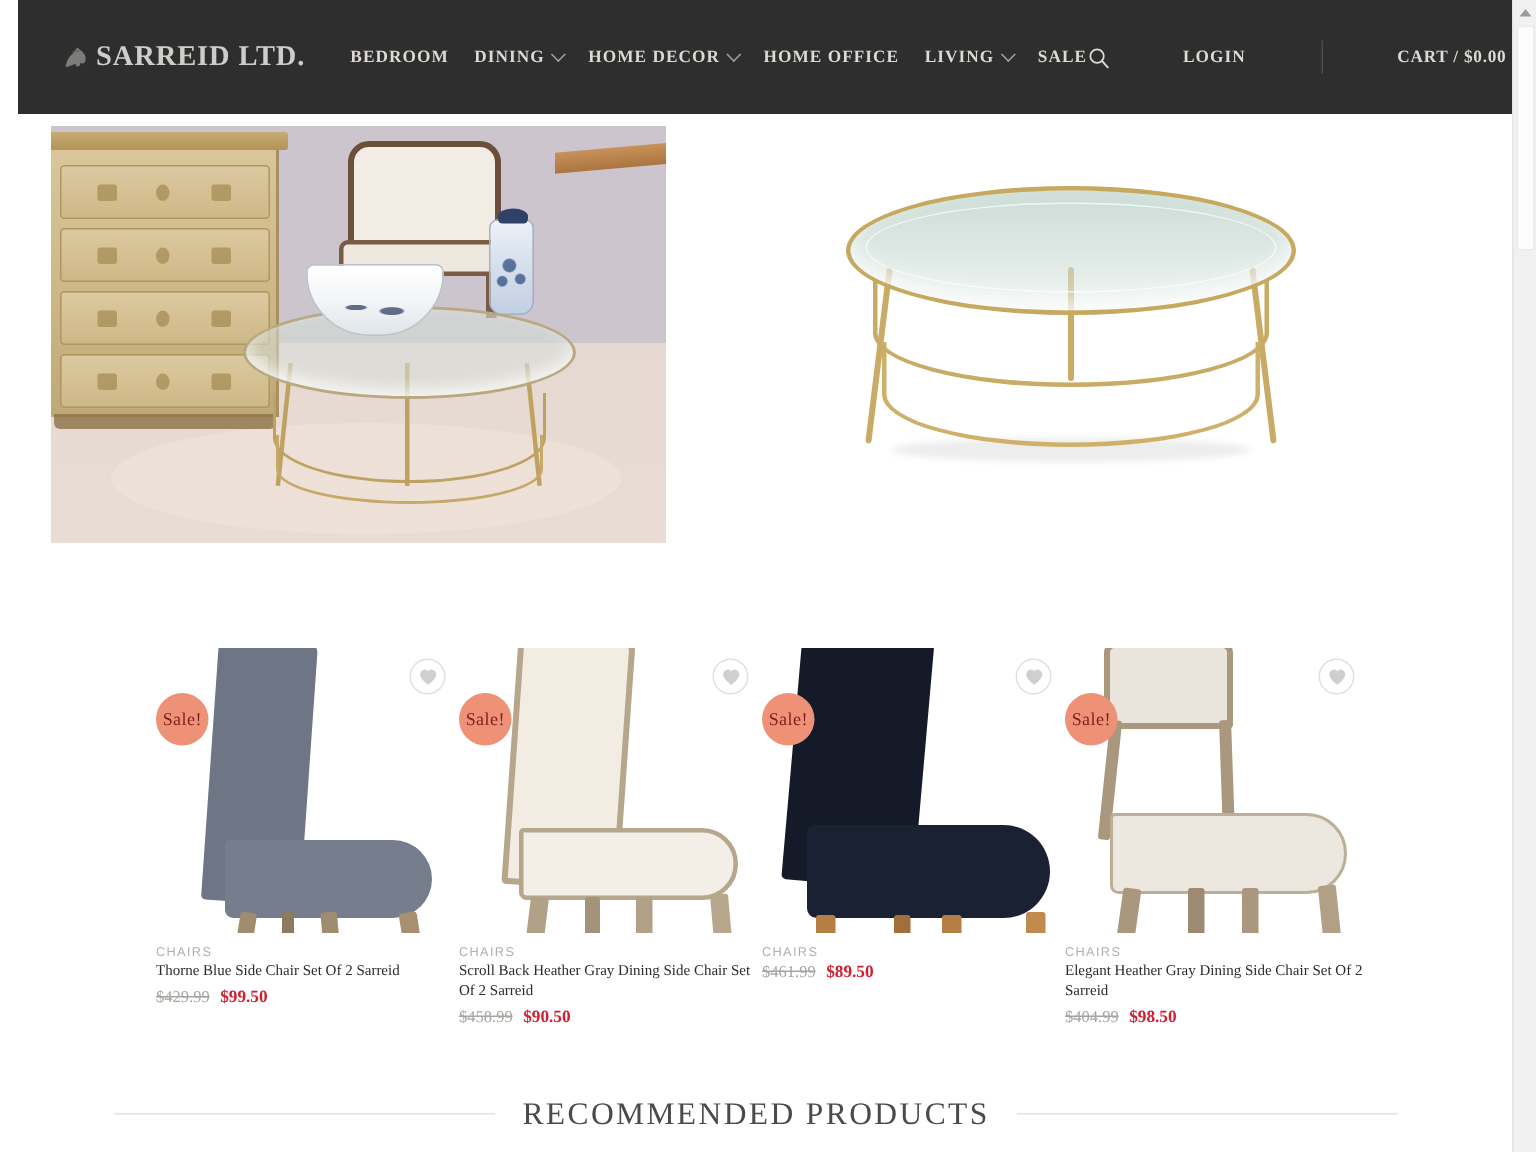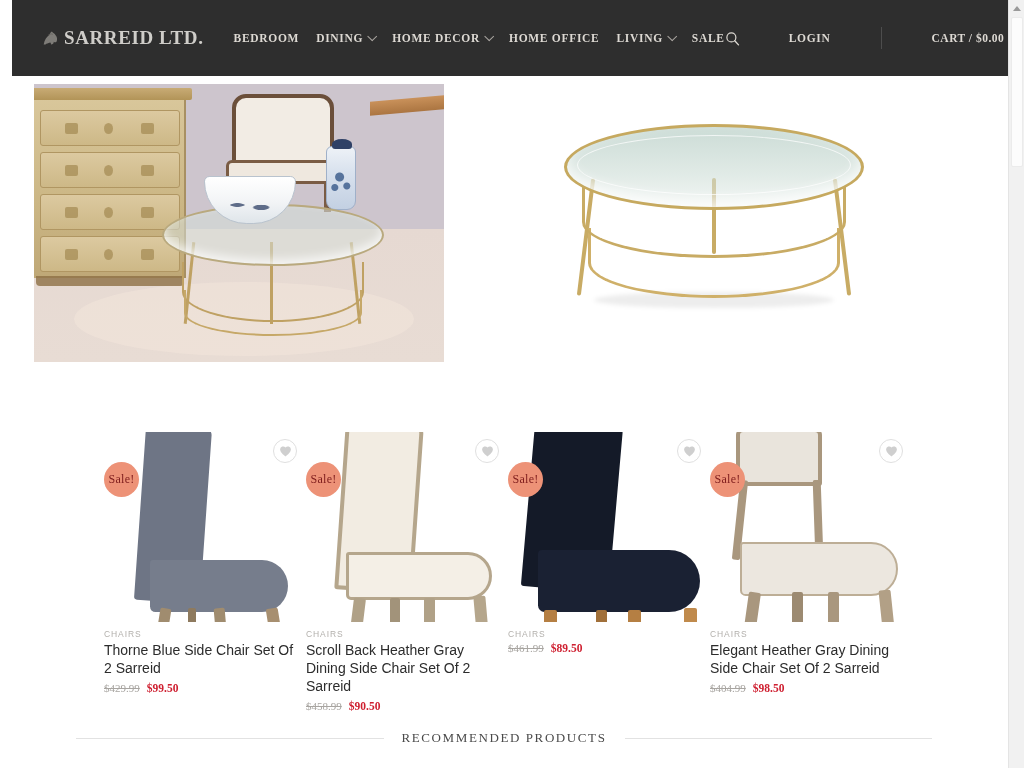--- a/index.html
+++ b/index.html
@@ -318,22 +318,22 @@
     z-index: 5; cursor: pointer;
   }
 
   .card-info { padding-top: 7px; }
   .cat-label {
     font-family: "Liberation Sans", sans-serif;
     font-size: 8.5px; color: #b3b0ac;
     letter-spacing: .9px; margin-bottom: 3px;
   }
   .prod-title {
-    font-family: Liberation Sans, sans-serif;
-    font-size: 14px; color: #2c2c2c;
+    font-family: Liberation Serif, serif;
+    font-size: 10px; color: #2c2c2c;
     line-height: 1.28; margin-bottom: 4px;
     cursor: pointer;
   }
   .price-row { display: flex; align-items: baseline; gap: 7px; }
   .price-old {
     font-family: "Liberation Serif", serif;
     font-size: 11px; color: #a8a5a1; text-decoration: line-through;
   }
   .price-new {
     font-family: "Liberation Serif", serif;
@@ -584,21 +584,21 @@
         <div class="price-row">
           <span class="price-old">$404.99</span>
           <span class="price-new">$98.50</span>
         </div>
       </div>
     </div>
   </div>
 
   <div class="section-head bottom-head" style="padding:0 76px;">
     <div class="sh-rule"></div>
-    <div class="sh-title" style="font-size:13px;">RECOMMENDED PRODUCTS</div>
+    <div class="sh-title" style="font-size:21px;">RECOMMENDED PRODUCTS</div>
     <div class="sh-rule"></div>
   </div>
 
   <div class="scrollbar">
     <div class="sb-up">
       <div class="sb-up-arrow"></div>
     </div>
     <div class="sb-thumb"></div>
   </div>
 

